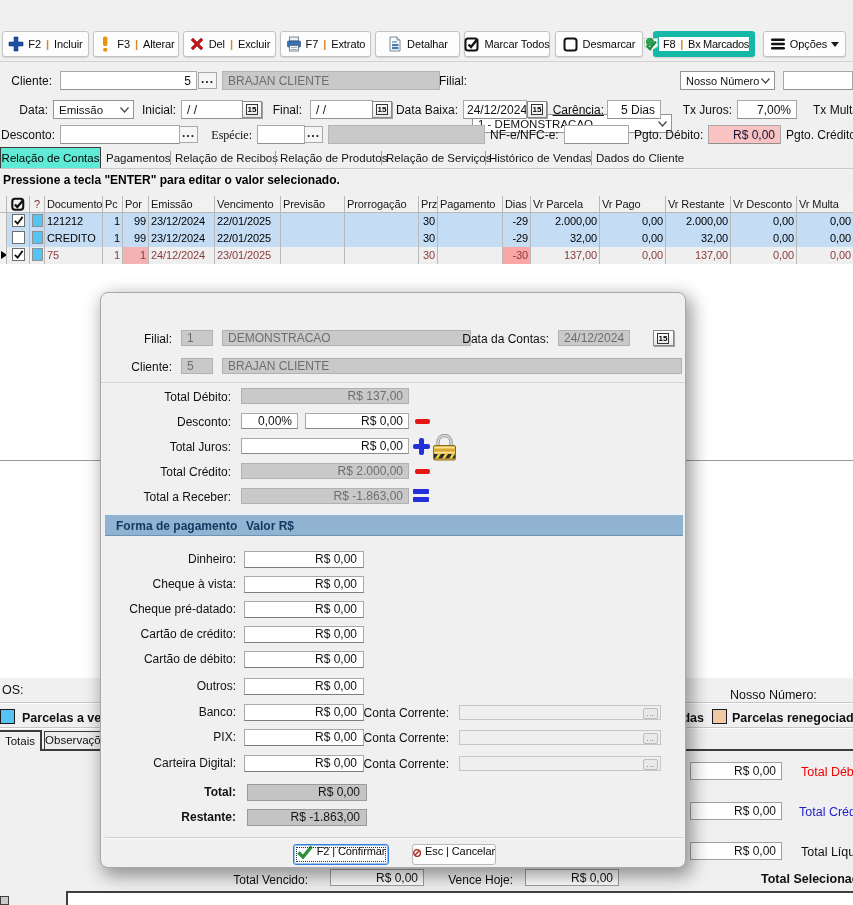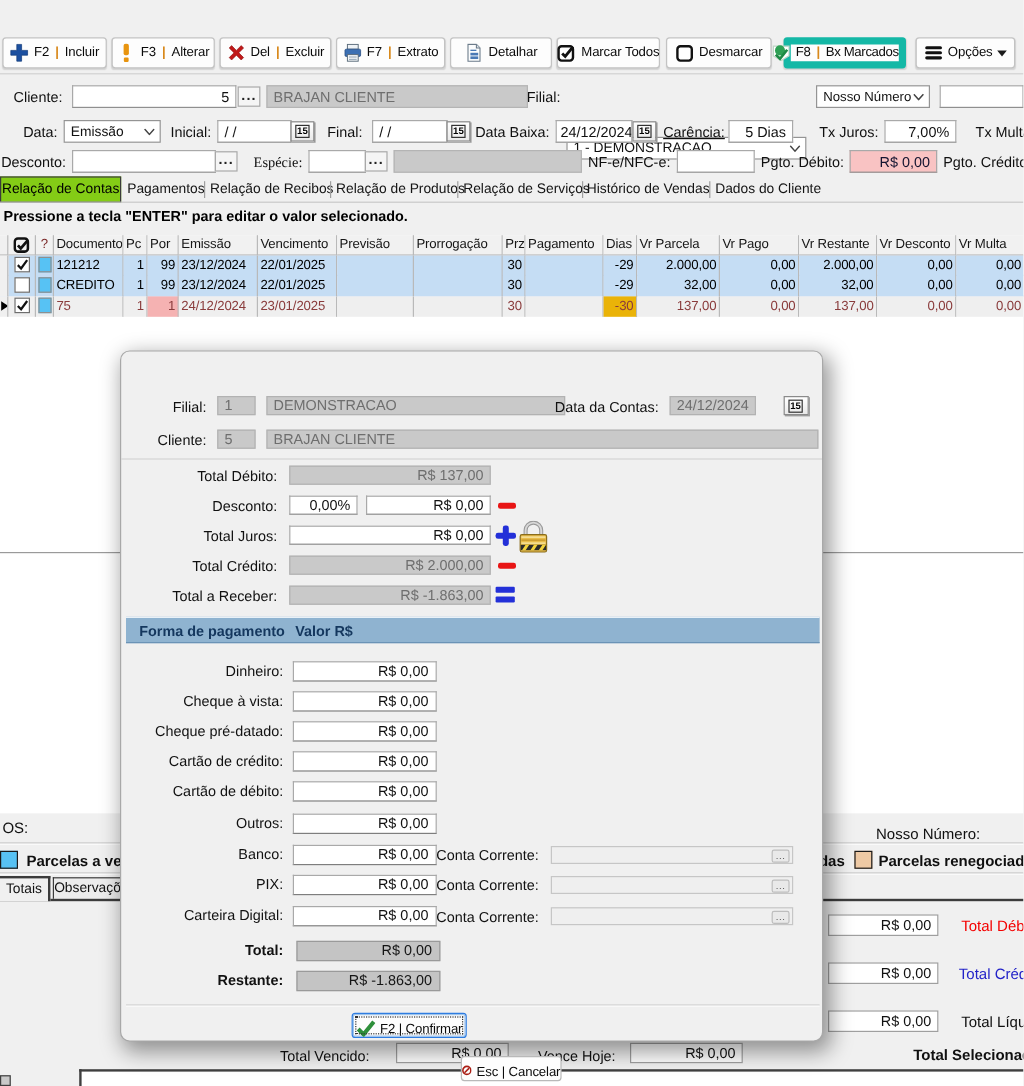--- a/index.html
+++ b/index.html
@@ -32,37 +32,37 @@
 
   
   .combo { position:absolute; background:#fff; border:1px solid #949494; font-size:11.5px; }
   .combo .pad { display:block; padding:1px 18px 1px 5px; line-height:15px; white-space:nowrap; overflow:hidden; }
   .combo svg { position:absolute; right:4px; top:50%; margin-top:-3px; }
   .cal-btn { position:absolute; width:20px; height:17px; background:linear-gradient(#ffffff,#e9e9e9); border:1px solid #8a8a8a; box-shadow:1px 1px 0 #9f9f9f; cursor:pointer; }
   .cal-btn i { position:absolute; left:3px; top:2px; width:12px; height:11px; border:1px solid #333; font-style:normal; font-size:8px; font-weight:bold; line-height:10px; text-align:center; color:#000; }
   .pink { background:#f9c3c3 !important; color:#141430 !important; }
 
   
-  #subtab-active { position:absolute; left:0; top:147px; width:101px; height:22px; border:1px solid #3c3c3c; background:#84cc16; font-size:11.5px; text-align:center; line-height:20px; color:#000; white-space:nowrap; overflow:hidden; }
+  #subtab-active { position:absolute; left:0; top:147px; width:101px; height:22px; border:1px solid #3c3c3c; background:#5eead4; font-size:11.5px; text-align:center; line-height:20px; color:#000; white-space:nowrap; overflow:hidden; }
   .subtab { position:absolute; top:150px; height:17px; font-size:11.5px; line-height:17px; color:#141414; cursor:pointer; white-space:nowrap; }
   .subtab-sep { position:absolute; top:151px; width:1px; height:14px; background:#9f9f9f; }
   #subtab-strip-line { position:absolute; left:0; top:168px; width:853px; height:1px; background:#c9c9c9; }
 
   #hint { position:absolute; left:3px; top:173px; font-size:12px; font-weight:bold; color:#000; }
 
   
   #grid-area { position:absolute; left:0; top:196px; width:853px; height:482px; background:#ffffff; }
   .grow { position:absolute; left:0; width:853px; height:17px; display:flex; }
   .gcell { height:17px; border-right:1px solid #b9b9b9; font-size:11px; letter-spacing:-0.1px; line-height:16px; padding:0 2px; white-space:nowrap; overflow:hidden; flex:0 0 auto; }
   .ghead { background:#f1f1f1; border-bottom:1px solid #b9b9b9; color:#161616; }
   .gr { color:#000; }
   .num { text-align:right; }
   .row-sel .gcell { background:#c5ddf4; }
   .row-late .gcell { background:#efefef; color:#8a3c3c; }
-  .row-late .gcell.cell-dias { background:#eab308; }
+  .row-late .gcell.cell-dias { background:#fca5a5; }
   .row-late .gcell.cell-pink { background:#f5b2b2; }
   .gutter { background:#f0f0f0 !important; border-right:1px solid #b9b9b9; position:relative; }
   .rowline { border-bottom:1px solid #bed3ea; }
   #grid-bottomline { position:absolute; left:0; top:264px; width:853px; height:1px; background:#9a9a9a; }
   .cbx { width:13px; height:13px; background:#fff; border:1px solid #6e6e6e; margin:1px auto 0 auto; position:relative; }
   .bluebox { width:11px; height:13px; background:#57c2f4; border:1px solid #8f8f8f; margin:1px auto 0 auto; }
   .arrow-r { position:absolute; left:1px; top:4px; width:0; height:0; border-top:4.5px solid transparent; border-bottom:4.5px solid transparent; border-left:6px solid #000; }
 
   
   #bottom-panel { position:absolute; left:0; top:678px; width:853px; height:227px; background:#f0f0f0; }
@@ -91,21 +91,21 @@
   .op-plus-v { width:5px; height:17px; background:#2330d8; border-radius:2px; }
   .op-eq b { display:block; width:16px; height:4.5px; background:#2330d8; border-radius:1px; margin-bottom:3.5px; }
   #pay-header { position:absolute; left:4px; top:221px; width:578px; height:22px; background:#8fb3d0; border-top:1px solid #e9f1f7; border-bottom:1px solid #6b93b6; }
   #pay-header span { position:absolute; top:4px; font-size:12px; font-weight:bold; color:#14375e; }
   .pay-fld { position:absolute; left:143px; width:120px; height:17px; background:#fff; border:1px solid #a9a9a9; border-bottom-color:#7e7e7e; text-align:right; font-size:12px; line-height:15px; padding:0 6px; }
   .pay-lbl { position:absolute; right:449px; font-size:12px; line-height:17px; white-space:nowrap; }
   .cc-lbl { position:absolute; right:236px; font-size:12px; line-height:16px; white-space:nowrap; }
   .cc-fld { position:absolute; left:358px; width:202px; height:15px; background:#efefef; border:1px solid #c6c6c6; }
   .cc-btn { position:absolute; right:2px; top:1.5px; width:15px; height:11px; background:#e9e9e9; border:1px solid #bdbdbd; border-radius:2px; font-size:8px; line-height:9px; text-align:center; color:#555; letter-spacing:0.5px; cursor:pointer; }
   #modal-divider { position:absolute; left:4px; top:544px; width:578px; height:2px; border-top:1px solid #cfcfcf; border-bottom:1px solid #fafafa; }
-  .dlg-btn { position:absolute; top:551px; height:21px; background:#fdfdfd; border:1px solid #b9b9b9; border-radius:3px; display:flex; align-items:flex-end; justify-content:center; gap:4px; font-size:11px; letter-spacing:-0.1px; color:#0a0a0a; cursor:pointer; white-space:nowrap; }
+  .dlg-btn { position:absolute; top:551px; height:21px; background:#fdfdfd; border:1px solid #b9b9b9; border-radius:3px; display:flex; align-items:flex-start; justify-content:center; gap:4px; font-size:11px; letter-spacing:-0.1px; color:#0a0a0a; cursor:pointer; white-space:nowrap; }
   .dlg-btn.focused { border:1px solid #2f7de1; outline:1px dotted #333; outline-offset:-4px; box-shadow:0 0 0 1px #9fc4ea inset; }
 </style>
 </head>
 <body>
 
 <div id="app">
 
 
   <div id="toolbar">
     <div class="tb-btn" style="left:2px;width:87px;">
@@ -561,21 +561,21 @@
     <div class="pay-fld m-fld ro2" style="left:146px;top:516px;height:17px;">R$ -1.863,00</div>
 
     <div id="modal-divider"></div>
 
     <div class="dlg-btn focused" style="left:192px;width:96px;">
       <svg width="16" height="14" viewBox="0 0 16 14">
           <path d="M1.5 7.5 6 12 14.5 1.5" fill="none" stroke="#2e8f3a" stroke-width="3.4"></path>
         </svg>
       <span>F2 | Confirmar</span>
     </div>
-    <div class="dlg-btn" style="left:283px;width:84px;margin-top:36px;">
+    <div class="dlg-btn" style="left:311px;width:84px;">
       <svg width="16" height="16" viewBox="0 0 16 16">
           <circle cx="8" cy="8" r="6.6" fill="none" stroke="#ab1f16" stroke-width="2.6"></circle>
           <rect x="2.6" y="6.7" width="10.8" height="2.6" fill="#ab1f16" transform="rotate(-45 8 8)"></rect>
         </svg>
       <span>Esc | Cancelar</span>
     </div>
   </div>
 
 </div>
 

